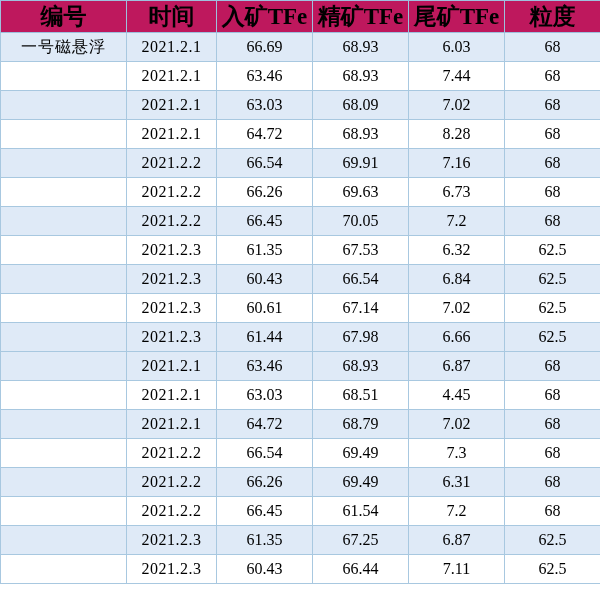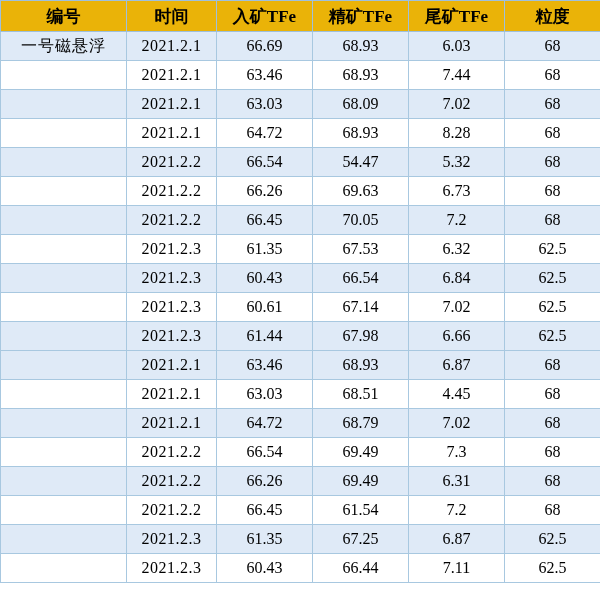--- a/index.html
+++ b/index.html
@@ -36,23 +36,23 @@
     height: 28px;
     padding: 0 2px;
     text-align: center;
     vertical-align: middle;
     font-size: 16px;
     color: #000000;
     white-space: nowrap;
     overflow: hidden;
   }
   table.data-table thead th {
-    background: #eab308;
+    background: #be185d;
     font-weight: bold;
-    font-size: 17px;
+    font-size: 23px;
     border: 1px solid #9ec0dd;
     height: 30px;
   }
   tr.band-light td { background: #ffffff; }
   tr.band-blue td  { background: #dfeaf7; text-align: center; }
 
   td.label-cell {
     font-weight: normal;
     font-size: 17px;
     letter-spacing: 1px;
@@ -117,22 +117,22 @@
           <td class="time-cell">2021.2.1</td>
           <td class="num-cell">64.72</td>
           <td class="num-cell">68.93</td>
           <td class="num-cell">8.28</td>
           <td class="num-cell">68</td>
         </tr>
         <tr class="band-blue">
           <td class="label-cell"></td>
           <td class="time-cell">2021.2.2</td>
           <td class="num-cell">66.54</td>
-          <td class="num-cell">54.47</td>
-          <td class="num-cell">5.32</td>
+          <td class="num-cell">69.91</td>
+          <td class="num-cell">7.16</td>
           <td class="num-cell">68</td>
         </tr>
         <tr class="band-light">
           <td class="label-cell"></td>
           <td class="time-cell">2021.2.2</td>
           <td class="num-cell">66.26</td>
           <td class="num-cell">69.63</td>
           <td class="num-cell">6.73</td>
           <td class="num-cell">68</td>
         </tr>

